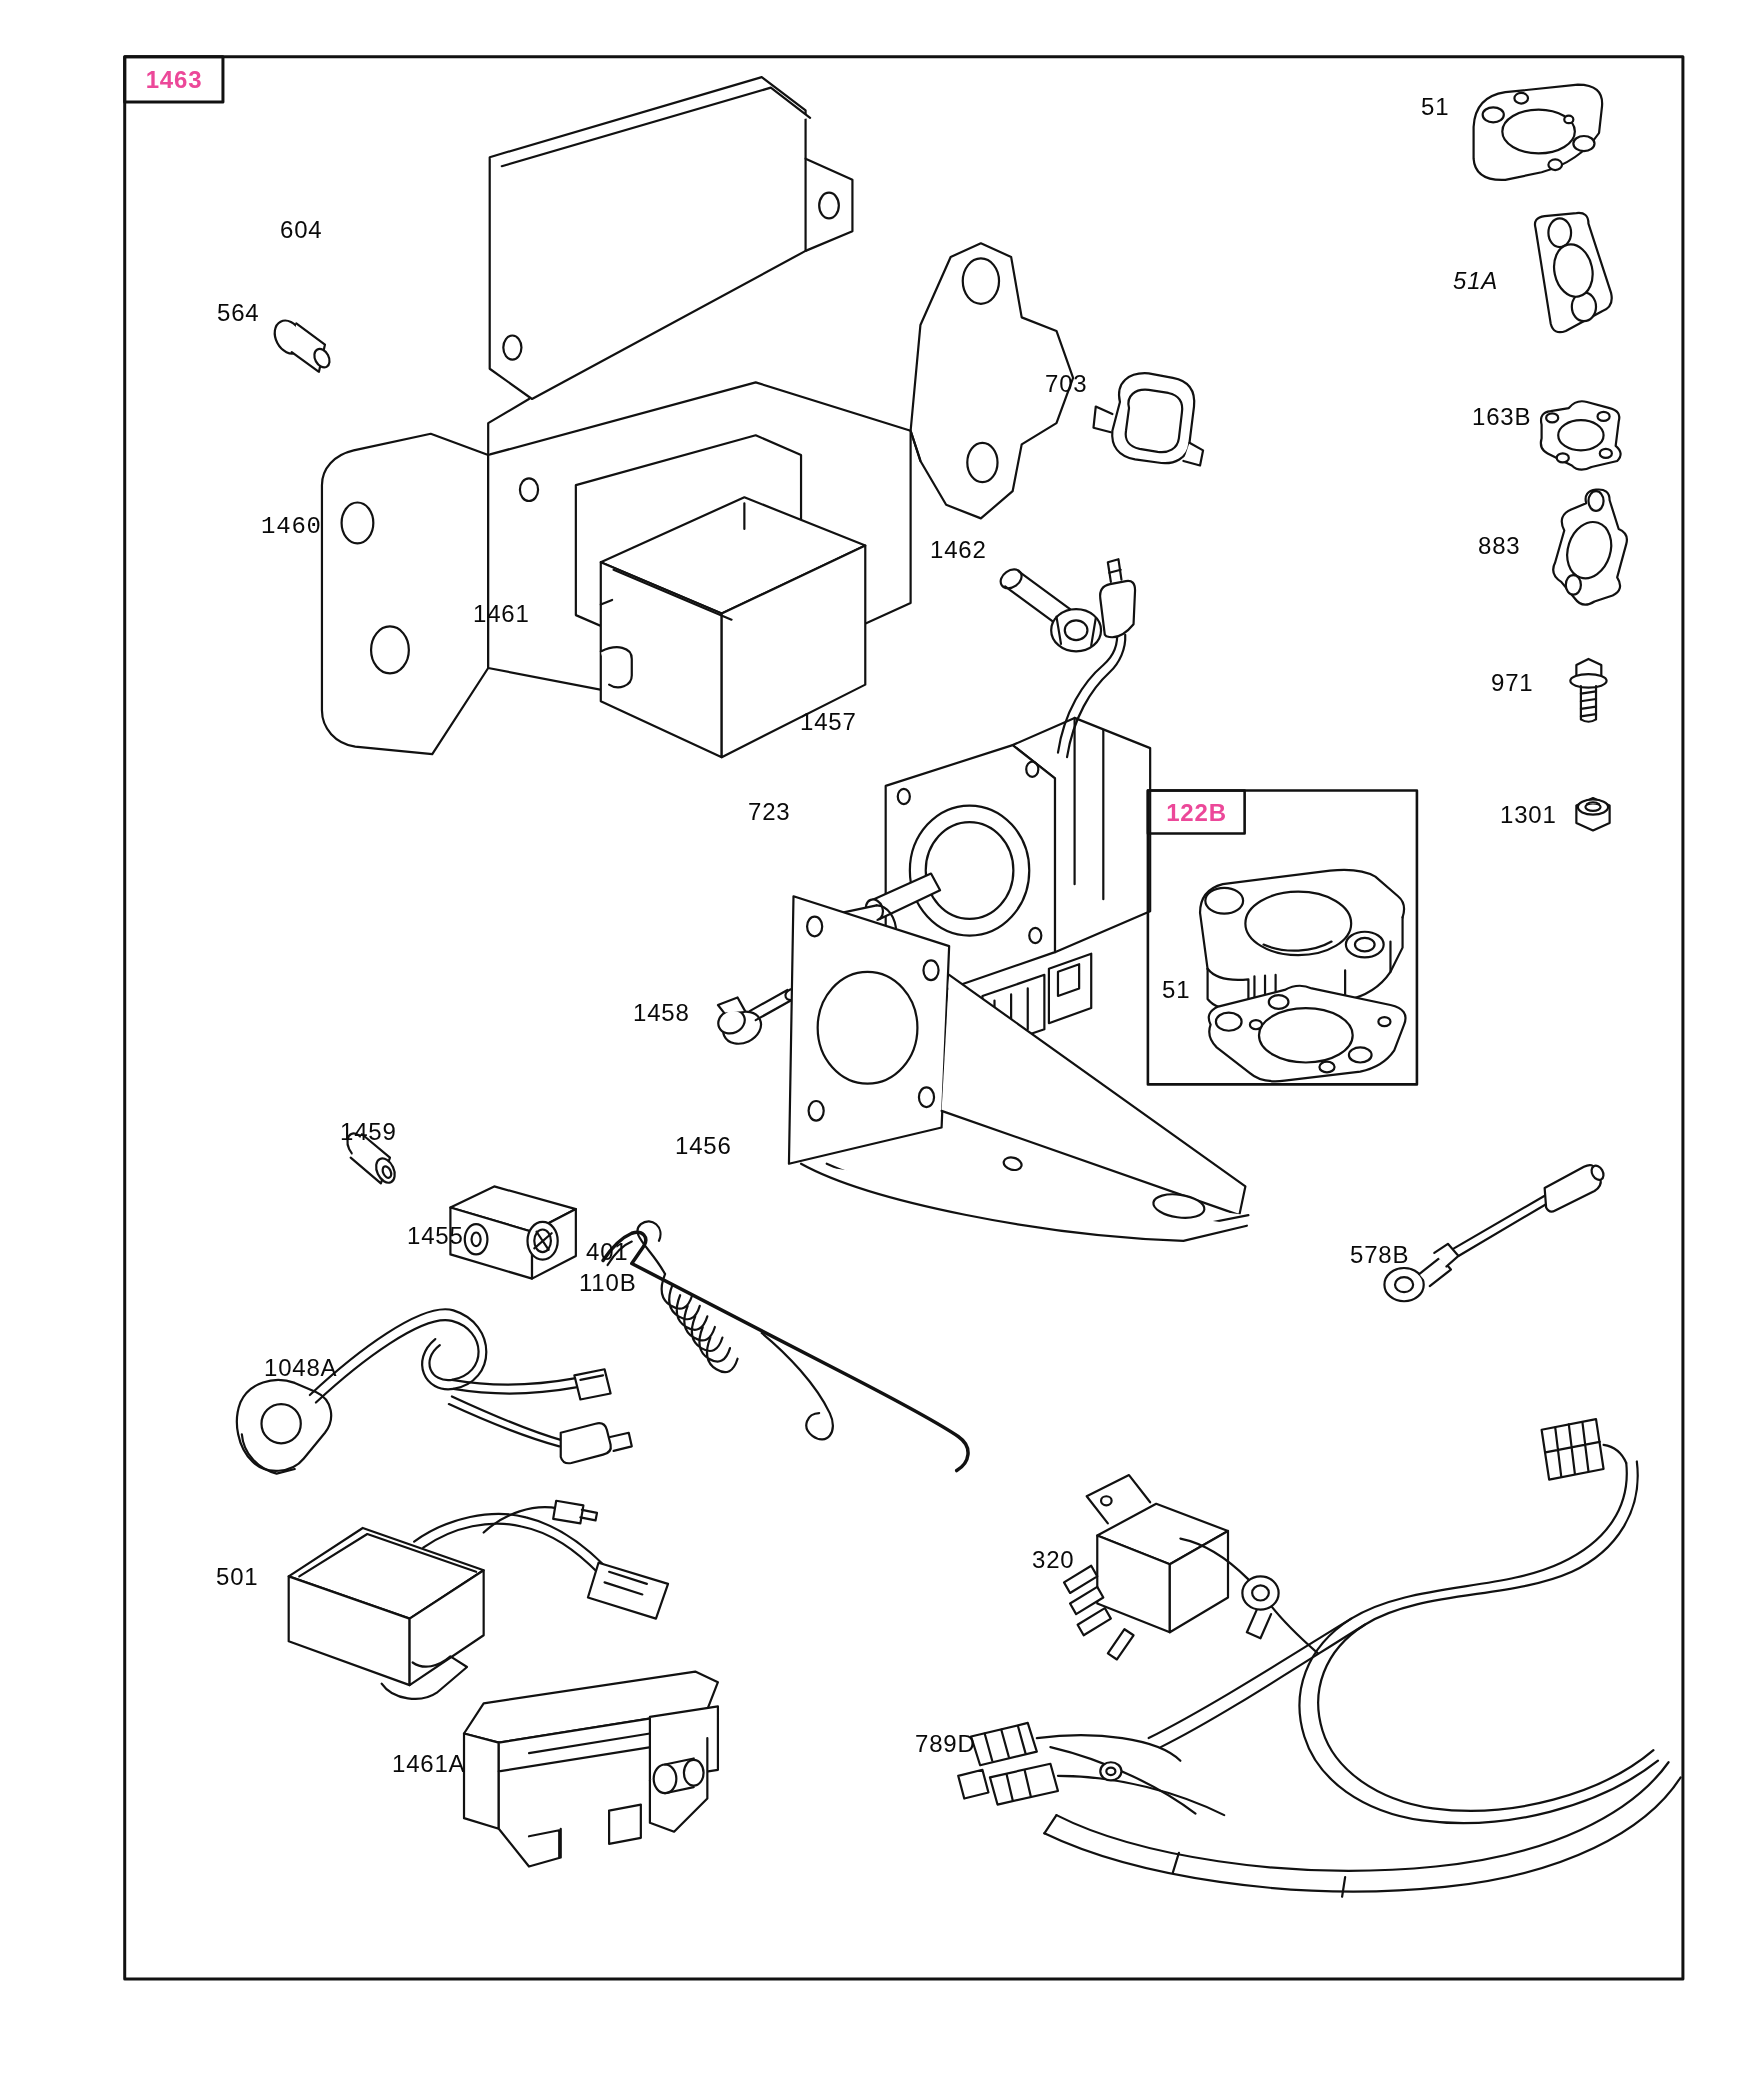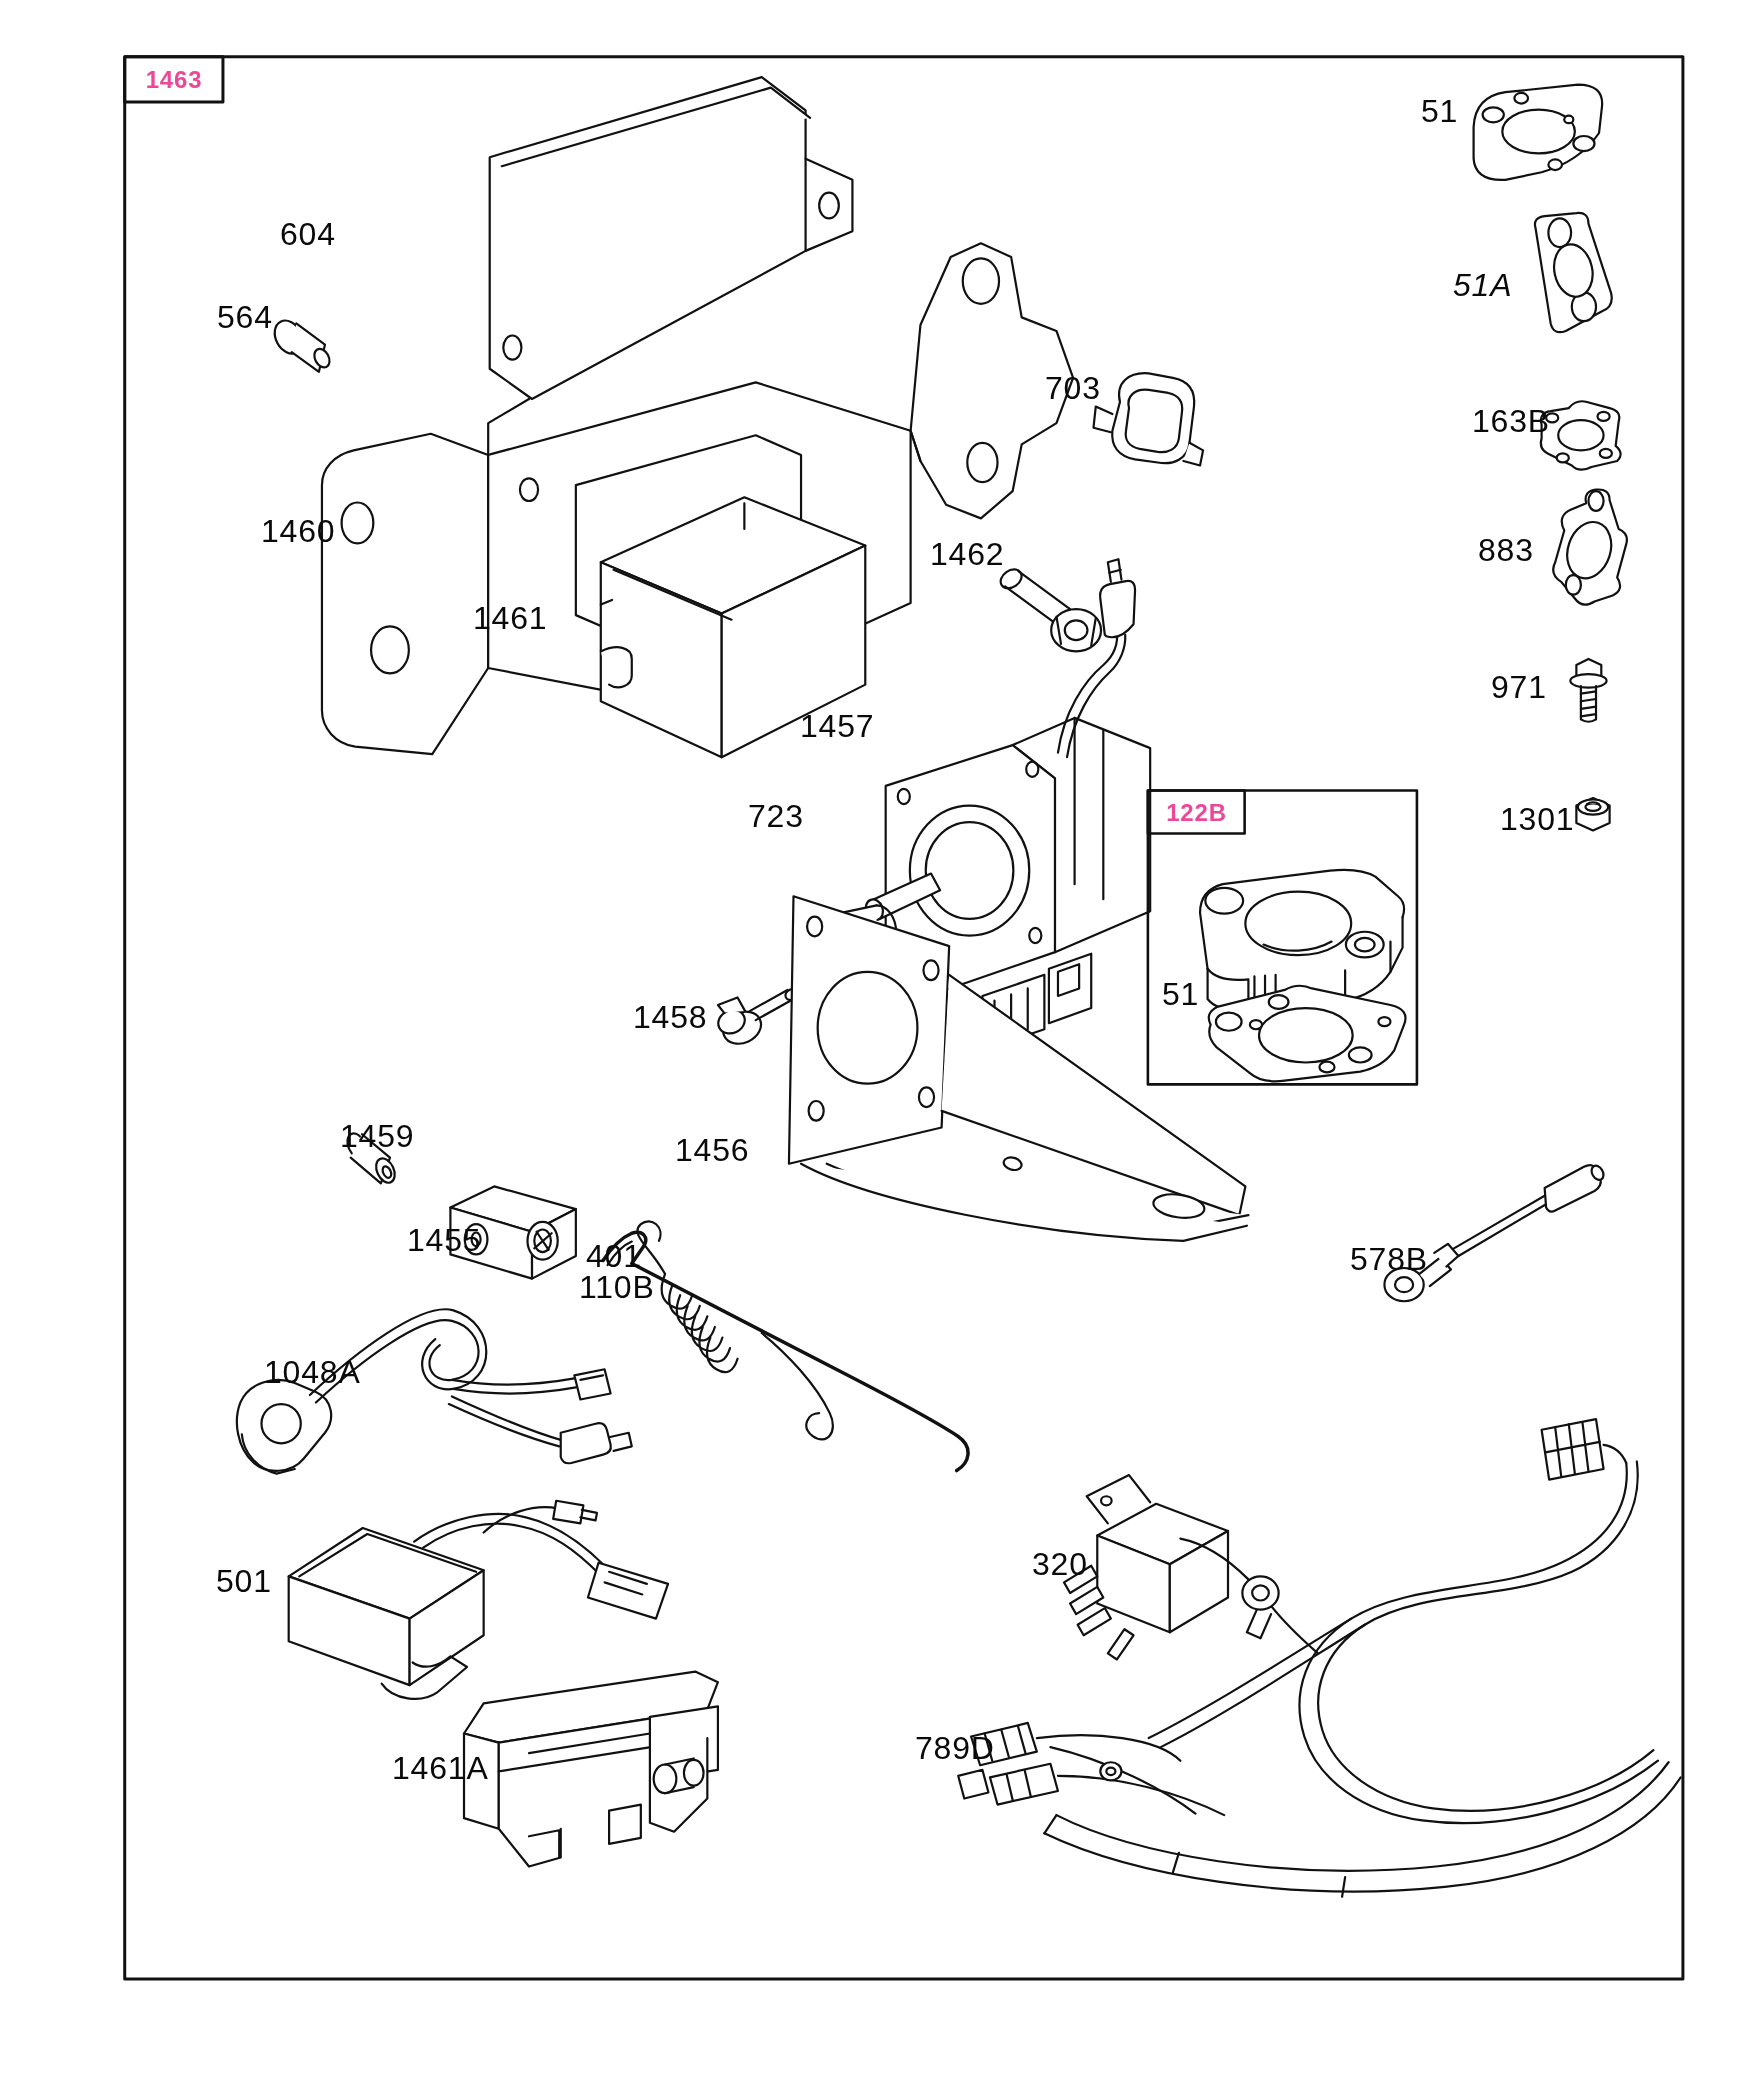--- a/index.html
+++ b/index.html
@@ -7,21 +7,21 @@
     position:relative;
     width:1757px;height:2097px;
     background:#ffffff;
     font-family:"Liberation Sans", sans-serif;
     overflow:hidden;
   }
   .art{position:absolute;left:0;top:0;width:1757px;height:2097px;}
   .art *{vector-effect:non-scaling-stroke;}
   .plabel{
     position:absolute;
-    font-size:32px;
+    font-size:24px;
     line-height:1;
     color:#0a0a0a;
     white-space:nowrap;
     letter-spacing:0.8px;
   }
   .boxlabel{
     position:absolute;
     display:flex;align-items:center;justify-content:center;
     font-size:24px;color:#ec4899;letter-spacing:0.8px;font-weight:bold;
   }
@@ -360,21 +360,21 @@
 
   <div class="plabel" style="left:280px;top:218px;">604</div>
   <div class="plabel" style="left:217px;top:301px;">564</div>
   <div class="plabel" style="left:1045px;top:372px;">703</div>
   <div class="plabel" style="left:1421px;top:95px;">51</div>
   <div class="plabel" style="left:1453px;top:269px;font-style:italic;">51A</div>
   <div class="plabel" style="left:1472px;top:405px;">163B</div>
   <div class="plabel" style="left:1478px;top:534px;">883</div>
   <div class="plabel" style="left:1491px;top:671px;">971</div>
   <div class="plabel" style="left:1500px;top:803px;">1301</div>
-  <div class="plabel" style="left:261px;top:515px;">1460</div>
+  <div class="plabel" style="left:261px;top:515px;font-family:Liberation Mono, monospace;">1460</div>
   <div class="plabel" style="left:930px;top:538px;">1462</div>
   <div class="plabel" style="left:473px;top:602px;">1461</div>
   <div class="plabel" style="left:800px;top:710px;">1457</div>
   <div class="plabel" style="left:748px;top:800px;">723</div>
   <div class="plabel" style="left:1162px;top:978px;">51</div>
   <div class="plabel" style="left:633px;top:1001px;">1458</div>
   <div class="plabel" style="left:340px;top:1120px;">1459</div>
   <div class="plabel" style="left:675px;top:1134px;">1456</div>
   <div class="plabel" style="left:407px;top:1224px;">1455</div>
   <div class="plabel" style="left:586px;top:1240px;">401</div>

